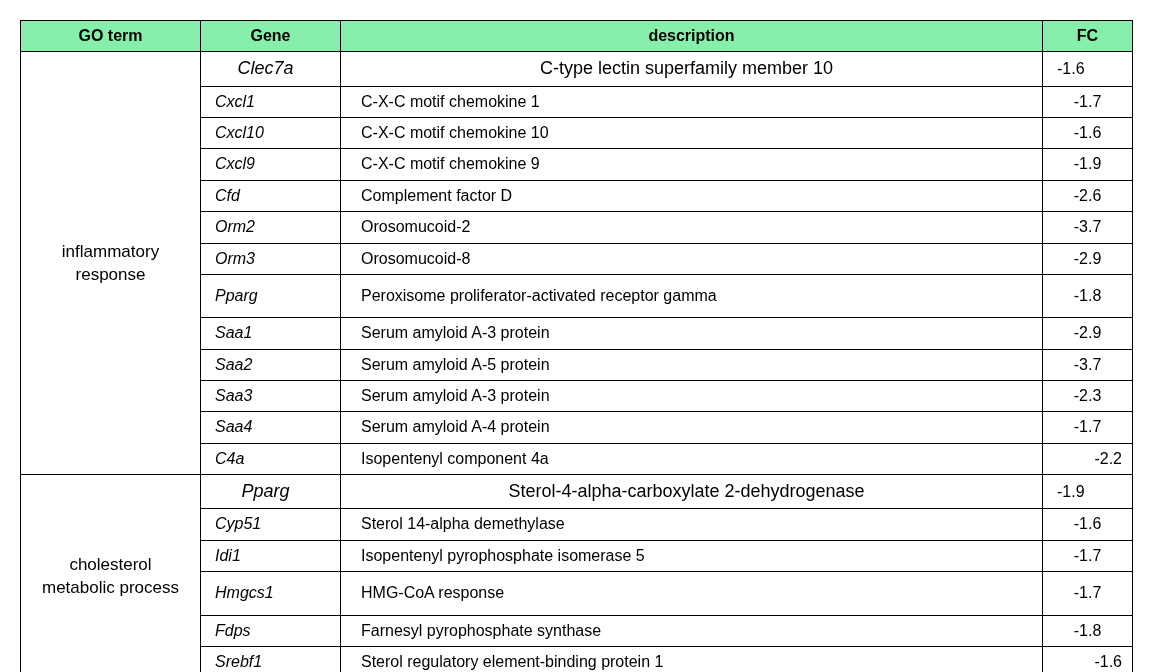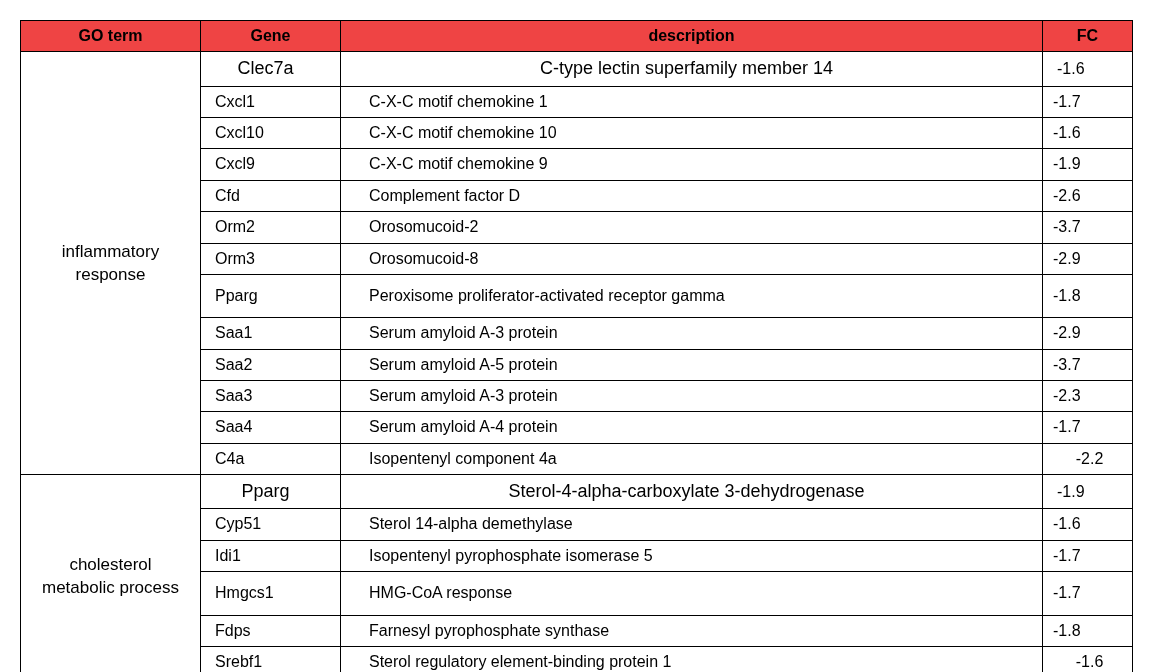--- a/index.html
+++ b/index.html
@@ -16,58 +16,60 @@
   th, td {
     border: 1px solid #000;
     padding: 4px 10px;
     font-size: 16px;
     line-height: 1.4;
     vertical-align: middle;
   }
   th {
     font-weight: bold;
     text-align: center;
-    background: #ef4444;
+    background: #86efac;
   }
   col.co1 { width: 180px; }
   col.co2 { width: 140px; }
   col.co3 { width: auto; }
   col.co4 { width: 90px; }
   td.go {
     text-align: center;
     font-size: 17px;
   }
   td.gene {
     text-align: left;
     padding-left: 14px;
+    font-style: italic;
   }
   td.desc {
     text-align: left;
-    padding-left: 28px;
+    padding-left: 20px;
   }
   td.fc {
+    text-align: center;
   }
   
   tr.grouphead td.gene {
     font-size: 18px;
     text-align: center;
     padding-left: 0;
   }
   tr.grouphead td.desc {
     font-size: 18px;
     text-align: center;
     padding-left: 0;
   }
   tr.grouphead td.fc {
     text-align: left;
     padding-left: 14px;
   }
   
   td.fc-left {
-    text-align: center;
+    text-align: right;
     padding-left: 14px;
   }
   
   tr.tall td { padding-top: 10px; padding-bottom: 10px; }
 </style>
 </head>
 <body>
 
 <table>
   <colgroup>
@@ -81,21 +83,21 @@
       <th>GO term</th>
       <th>Gene</th>
       <th>description</th>
       <th>FC</th>
     </tr>
   </thead>
   <tbody id="tbody">
       <tr class="grouphead">
         <td class="go" rowspan="13">inflammatory response</td>
         <td class="gene">Clec7a</td>
-        <td class="desc">C-type lectin superfamily member 14</td>
+        <td class="desc">C-type lectin superfamily member 10</td>
         <td class="fc fc-left">-1.6</td>
       </tr>
       <tr>
         <td class="gene">Cxcl1</td>
         <td class="desc">C-X-C motif chemokine  1</td>
         <td class="fc">-1.7</td>
       </tr>
       <tr>
         <td class="gene">Cxcl10</td>
         <td class="desc">C-X-C motif chemokine  10</td>
@@ -147,21 +149,21 @@
         <td class="fc">-1.7</td>
       </tr>
       <tr>
         <td class="gene">C4a</td>
         <td class="desc">Isopentenyl component  4a</td>
         <td class="fc fc-left">-2.2</td>
       </tr>
       <tr class="grouphead">
         <td class="go" rowspan="6">cholesterol metabolic process</td>
         <td class="gene">Pparg</td>
-        <td class="desc">Sterol-4-alpha-carboxylate  3-dehydrogenase</td>
+        <td class="desc">Sterol-4-alpha-carboxylate  2-dehydrogenase</td>
         <td class="fc fc-left">-1.9</td>
       </tr>
       <tr>
         <td class="gene">Cyp51</td>
         <td class="desc">Sterol 14-alpha  demethylase</td>
         <td class="fc">-1.6</td>
       </tr>
       <tr>
         <td class="gene">Idi1</td>
         <td class="desc">Isopentenyl  pyrophosphate isomerase 5</td>

